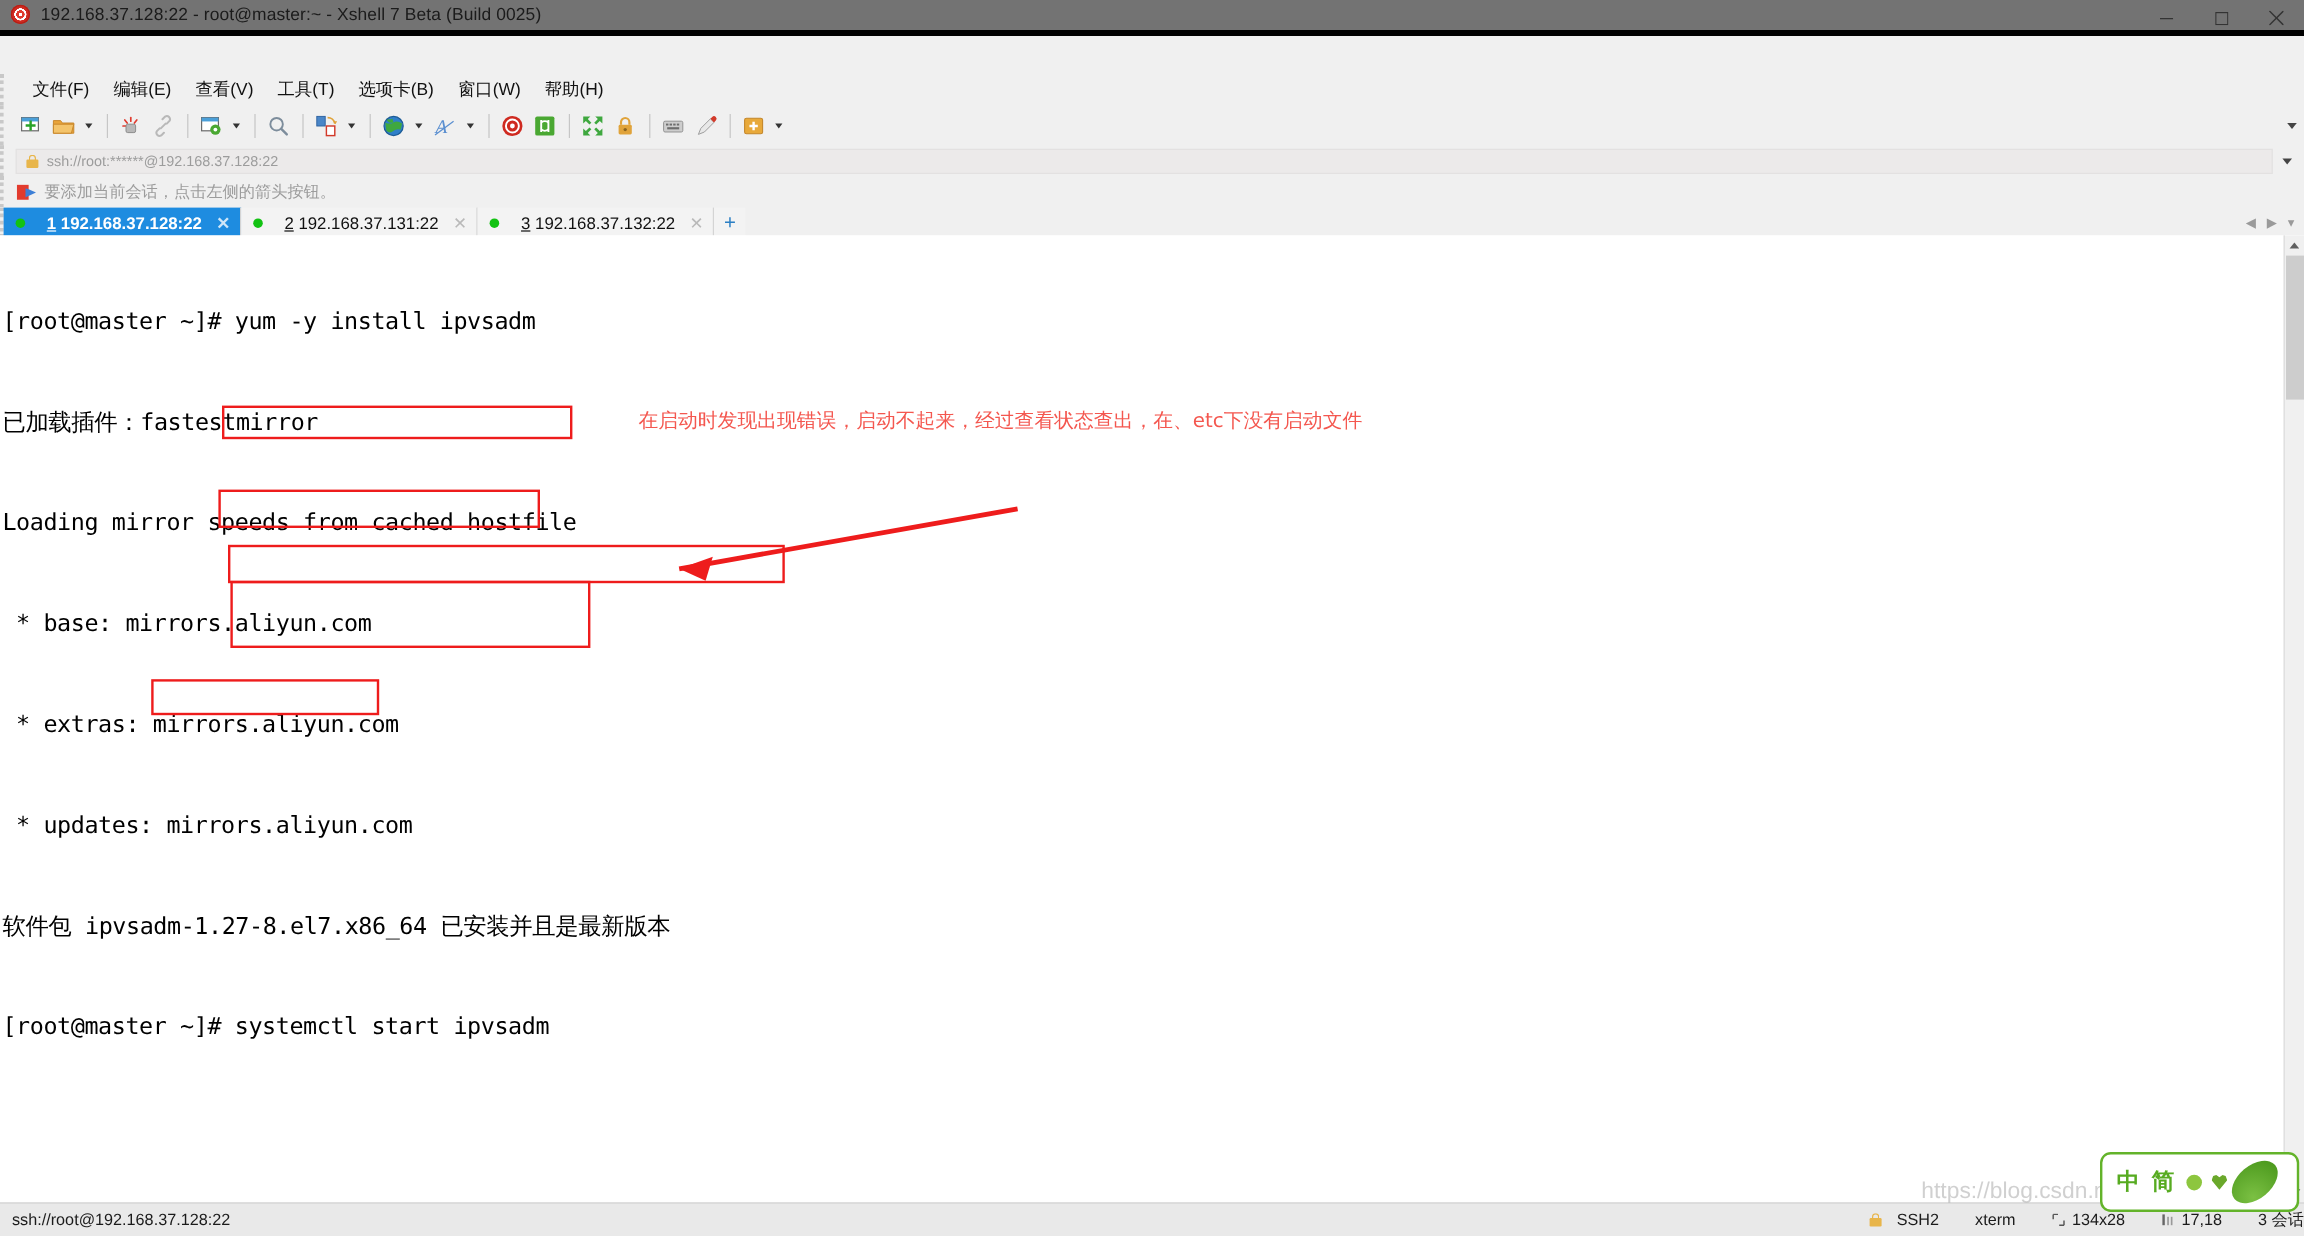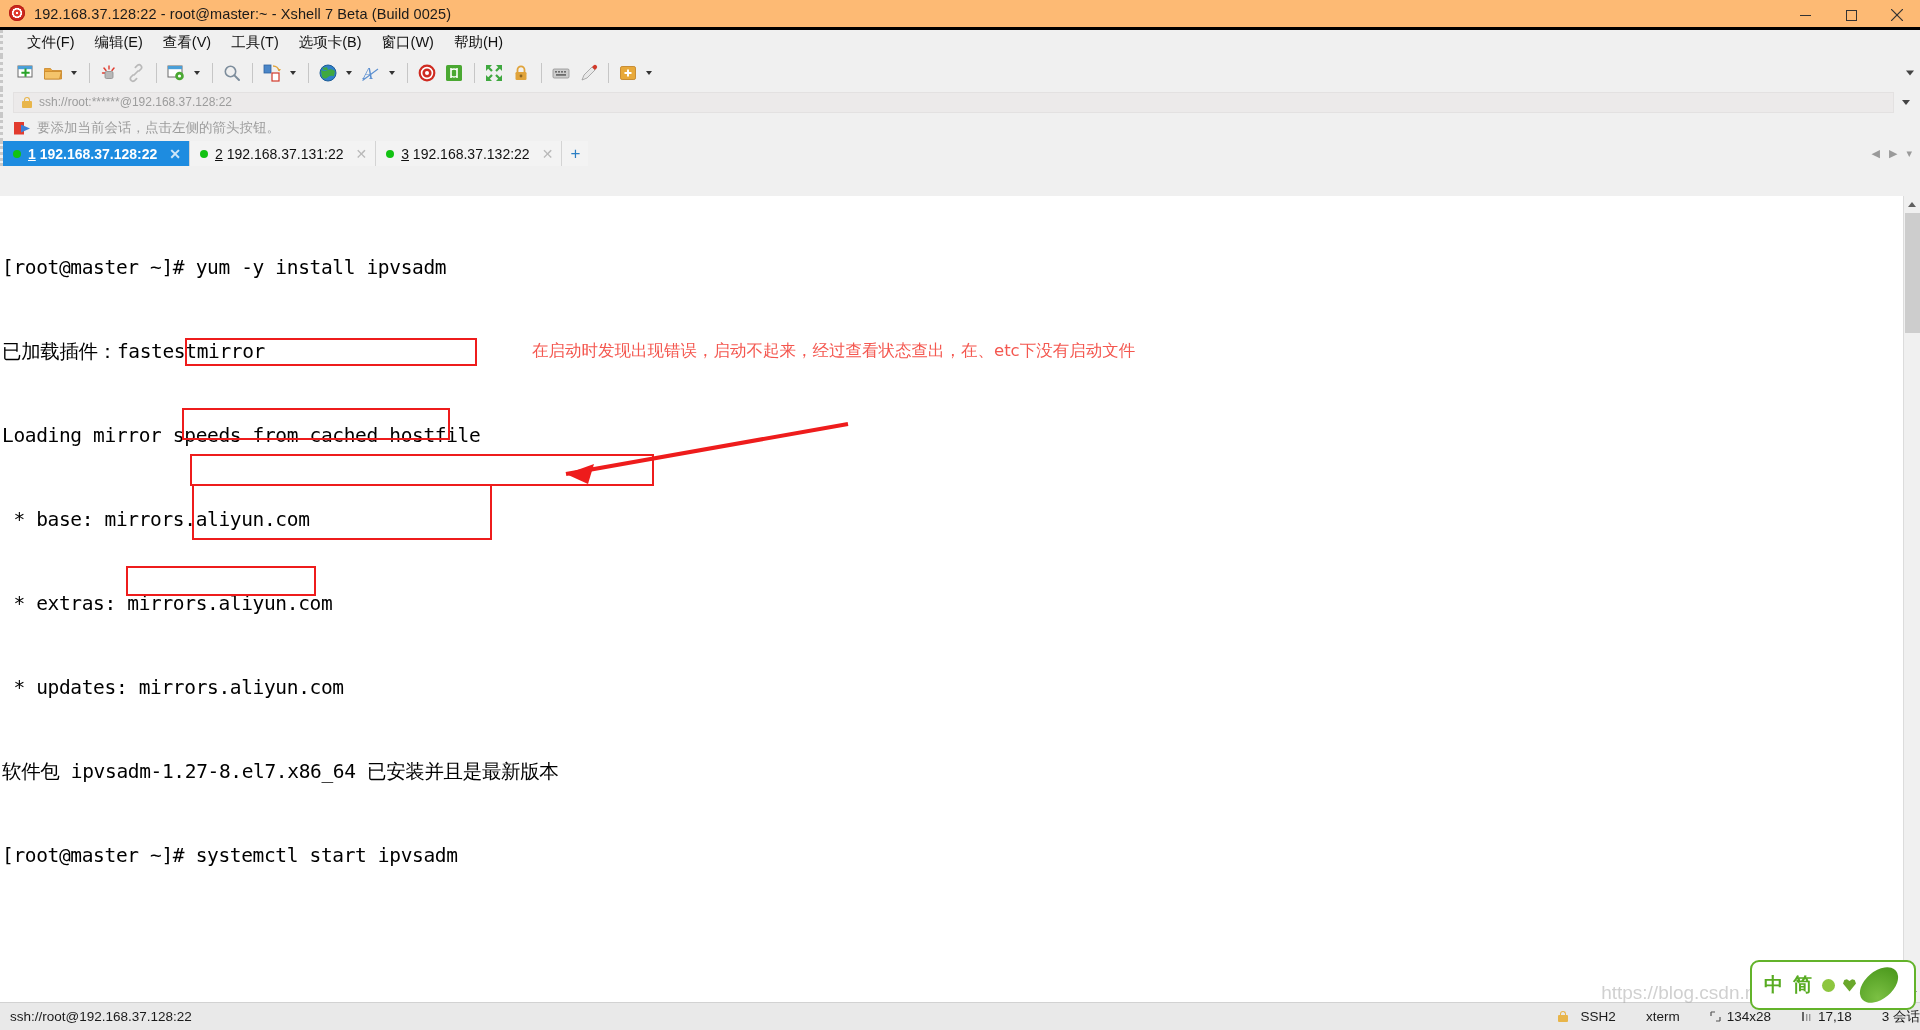--- a/index.html
+++ b/index.html
@@ -7,24 +7,24 @@
     margin: 0; padding: 0;
     width: 1920px; height: 1030px;
     overflow: hidden;
     background: #f0f0f0;
     font-family: "Liberation Sans", sans-serif;
   }
 
   
   #titlebar {
     height: 30px;
-    background: #fdba74;
+    background: #737373;
     display: flex;
     align-items: center;
-    border-bottom: 3px solid #000000;
+    border-bottom: 5px solid #000000;
     position: relative;
   }
   #app-logo {
     width: 17px; height: 17px;
     margin-left: 9px; margin-right: 8px;
     position: relative;
     flex: none;
   }
   #app-logo .spiral {
     width: 16px; height: 16px;
@@ -50,20 +50,21 @@
   #win-controls .wb svg { display:block; }
 
   
   #menubar {
     height: 26px;
     background: #f0f0f0;
     display: flex;
     align-items: center;
     padding-left: 14px;
     border-left: 3px dotted #c8c8c8;
+    margin-top: 32px;
   }
   #menubar .mi {
     font-size: 14.5px;
     color: #111;
     padding: 2px 10px 3px 10px;
     white-space: nowrap;
   }
 
   
   #toolbar {
@@ -185,21 +186,21 @@
   }
   .tab.active {
     background: #1e8ce0;
     color: #ffffff;
     font-weight: bold;
   }
   .tab .dot {
     width: 8px; height: 8px; border-radius:50%;
     background: #12c212; margin-right: 7px; flex:none;
   }
-  .tab .lbl { flex: 1; }
+  .tab .lbl { flex: 1; margin-left: 11px; }
   .tab .lbl .num { text-decoration: underline; }
   .tab .x {
     margin-left: 12px; font-size: 14px; color: #b9b9b9; line-height: 1;
   }
   .tab.active .x { color: #cfe6f8; }
   #tab-add {
     width: 26px;
     display:flex; align-items:center; justify-content:center;
     font-size: 17px; color: #2b7fc4; background:#f3f3f3;
   }

